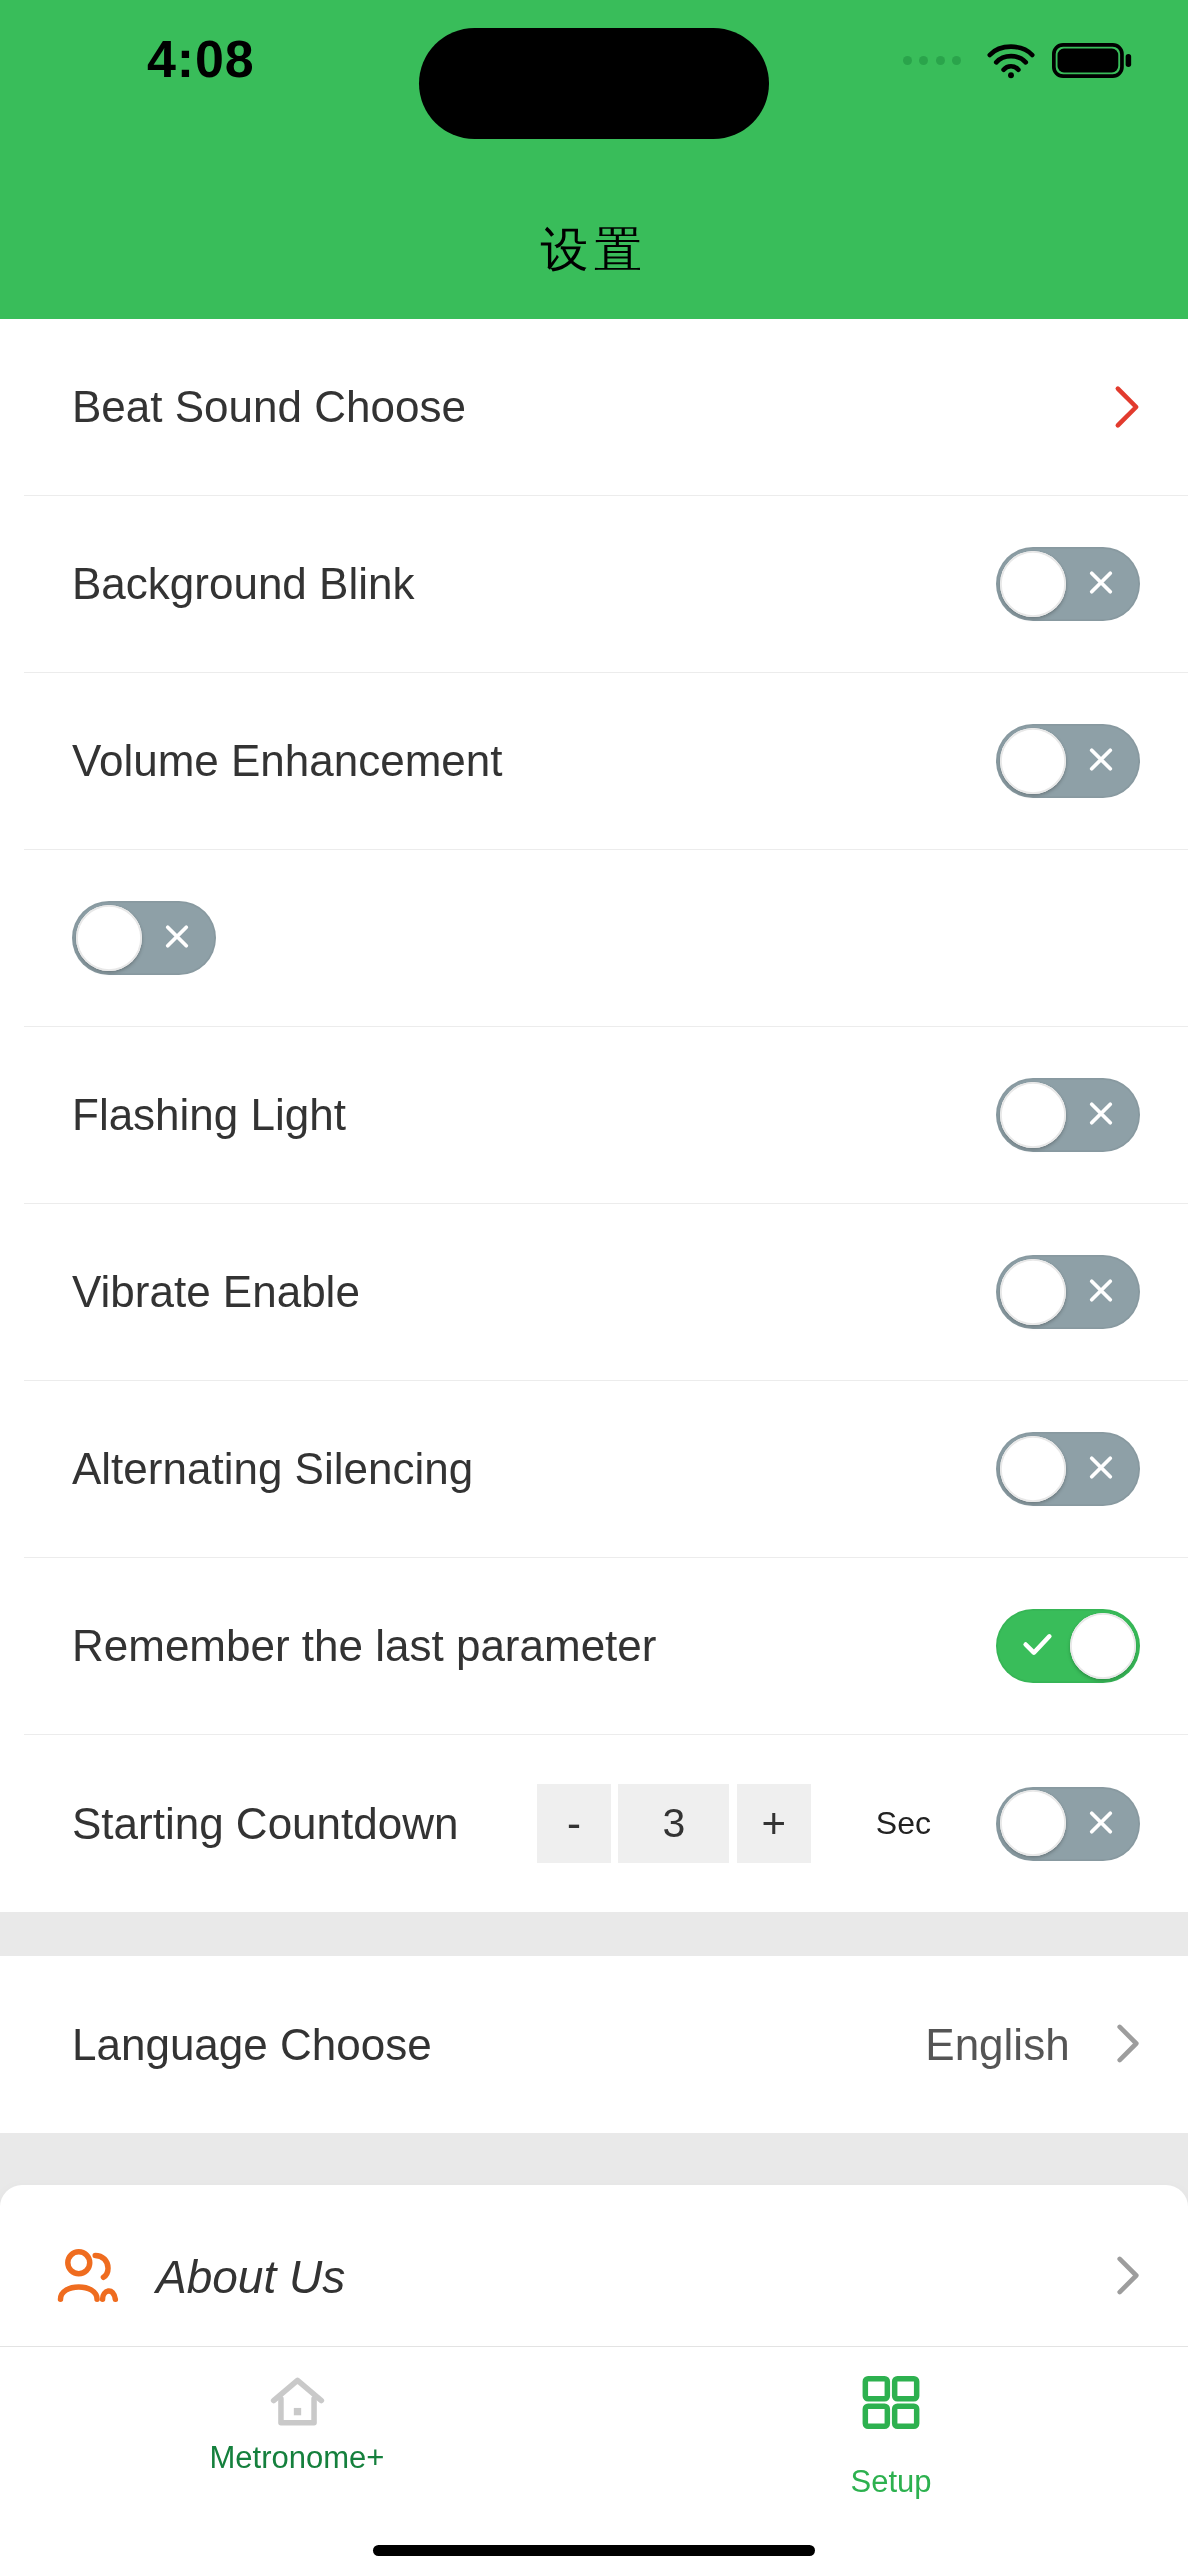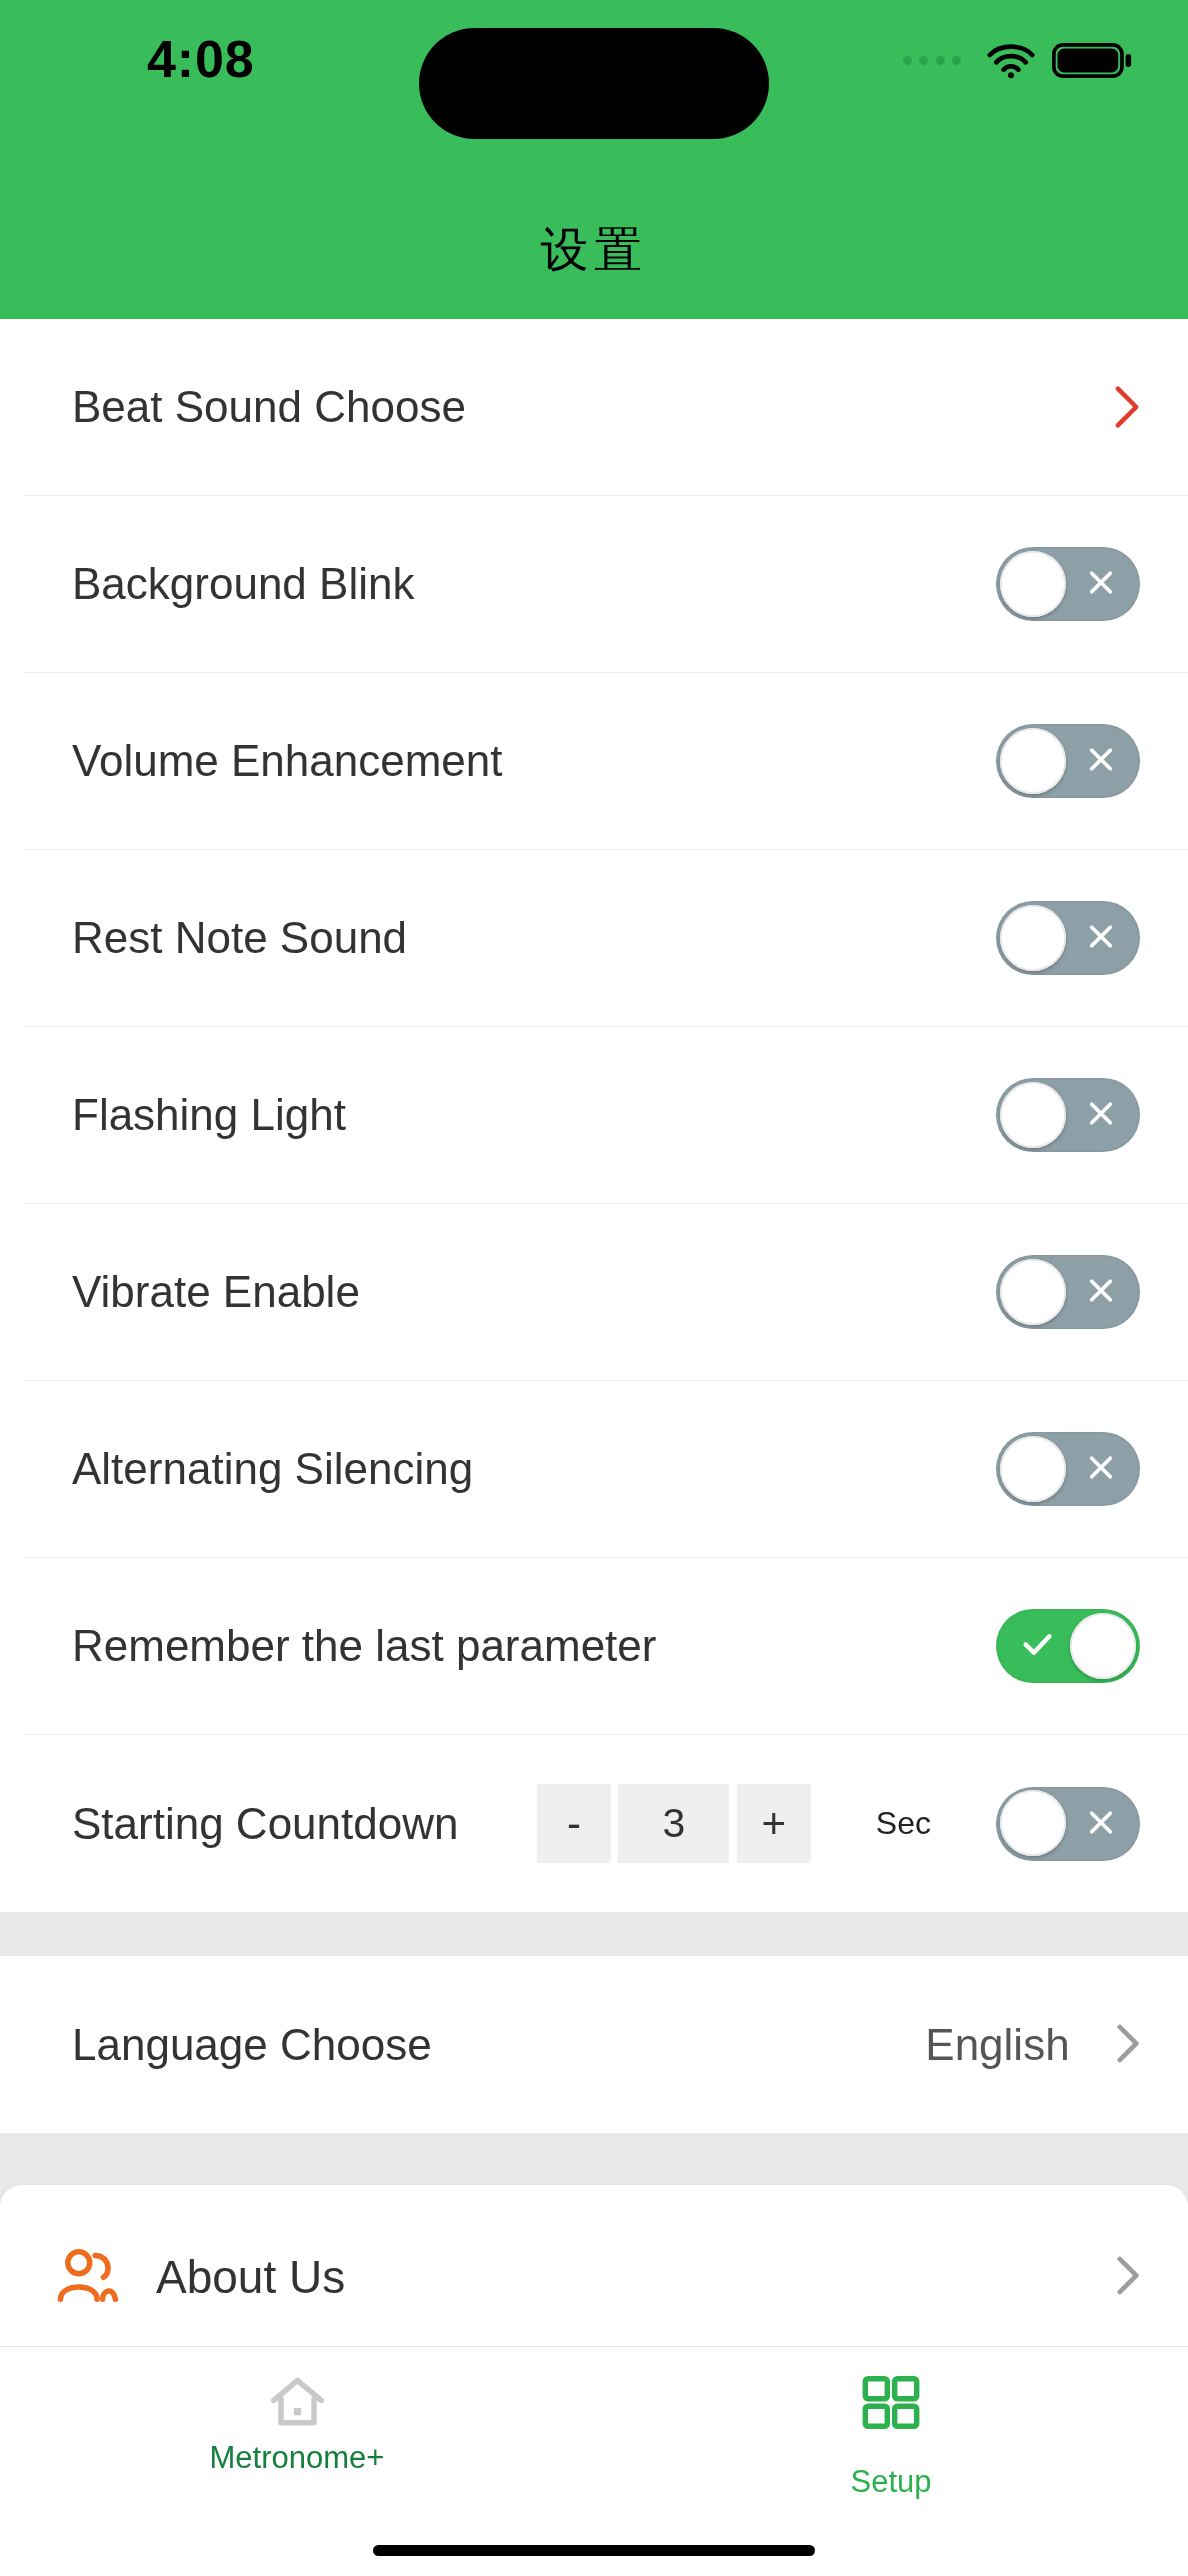--- a/index.html
+++ b/index.html
@@ -41,21 +41,21 @@
   .stepper .btn, .stepper .val { height:79px; background:#efefef; display:flex; align-items:center; justify-content:center; font-size:42px; color:#333; }
   .stepper .btn { width:74px; }
   .stepper .val { width:111px; margin:0 7.4px; font-size:41px; }
   .sec-label { font-size:32px; color:#222; margin-left:37px; margin-right:37px; }
 
   
   .gap { height:44px; background:#e9e9e9; }
   .gap-lg { height:52px; background:#e9e9e9; }
 
   
-  .about-card { margin:0 0 0 0; background:#fff; border-radius:22px 22px 22px 22px; box-shadow:0 3.7px 13px rgba(0,0,0,.04); }
+  .about-card { margin:0 0 0 0; background:#fff; border-radius:22px 22px 22px 22px; box-shadow:0 3.7px 13px rgba(0,0,0,.04);font-style:italic; }
   .about-row { display:flex; align-items:center; height:184px; padding:0 48px 0 55px; }
   .about-icon { margin-right:37px; }
   .about-label { font-size:46px; color:#333; flex:1; }
 
   
   .tabbar { position:absolute; left:0; right:0; bottom:0; height:230px; background:#fff; border-top:1.8px solid #e3e3e3; display:flex; }
   .tab { flex:1; display:flex; flex-direction:column; align-items:center; justify-content:flex-start; padding-top:26px; gap:7.4px; }
   .tab-label { font-size:31px; }
   .tab.inactive .tab-label { color:#15803d; }
   .tab.active .tab-label { color:#2db14f;margin-top:22px; }
@@ -128,21 +128,20 @@
         <div class="knob"></div>
         <div class="mark">
           <svg width="26" height="26" viewBox="0 0 28 28">
               <path d="M4 4 L24 24 M24 4 L4 24" stroke="#fff" stroke-width="4" stroke-linecap="round"></path>
             </svg>
         </div>
       </div>
     </div>
 
     <div class="row">
-      <div class="row-label">Rest Note Sound</div>
       <div class="toggle off">
         <div class="knob"></div>
         <div class="mark">
           <svg width="26" height="26" viewBox="0 0 28 28">
               <path d="M4 4 L24 24 M24 4 L4 24" stroke="#fff" stroke-width="4" stroke-linecap="round"></path>
             </svg>
         </div>
       </div>
     </div>
 

